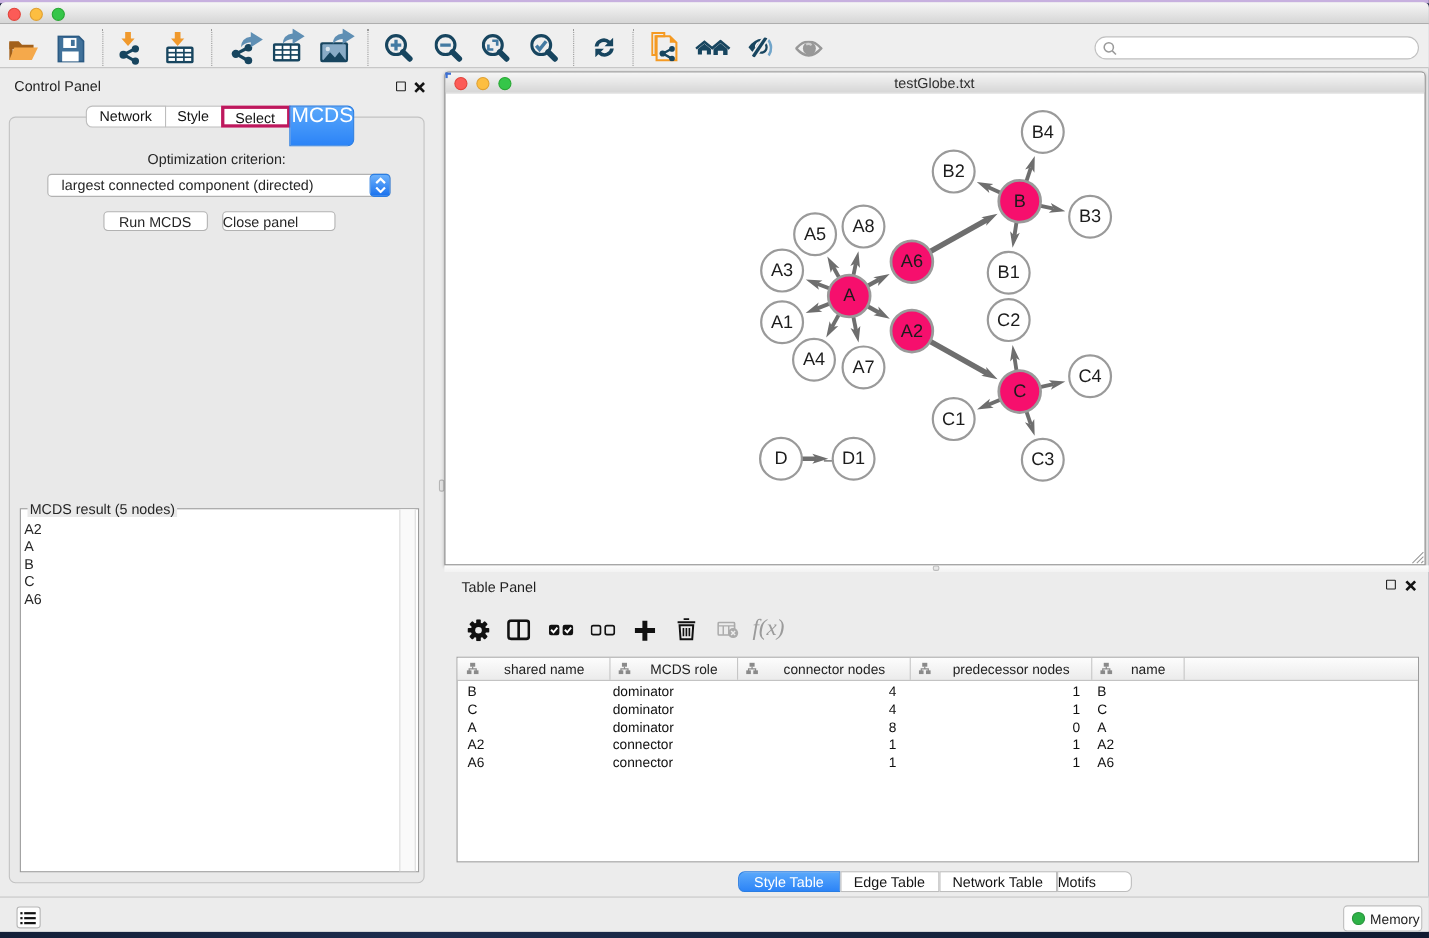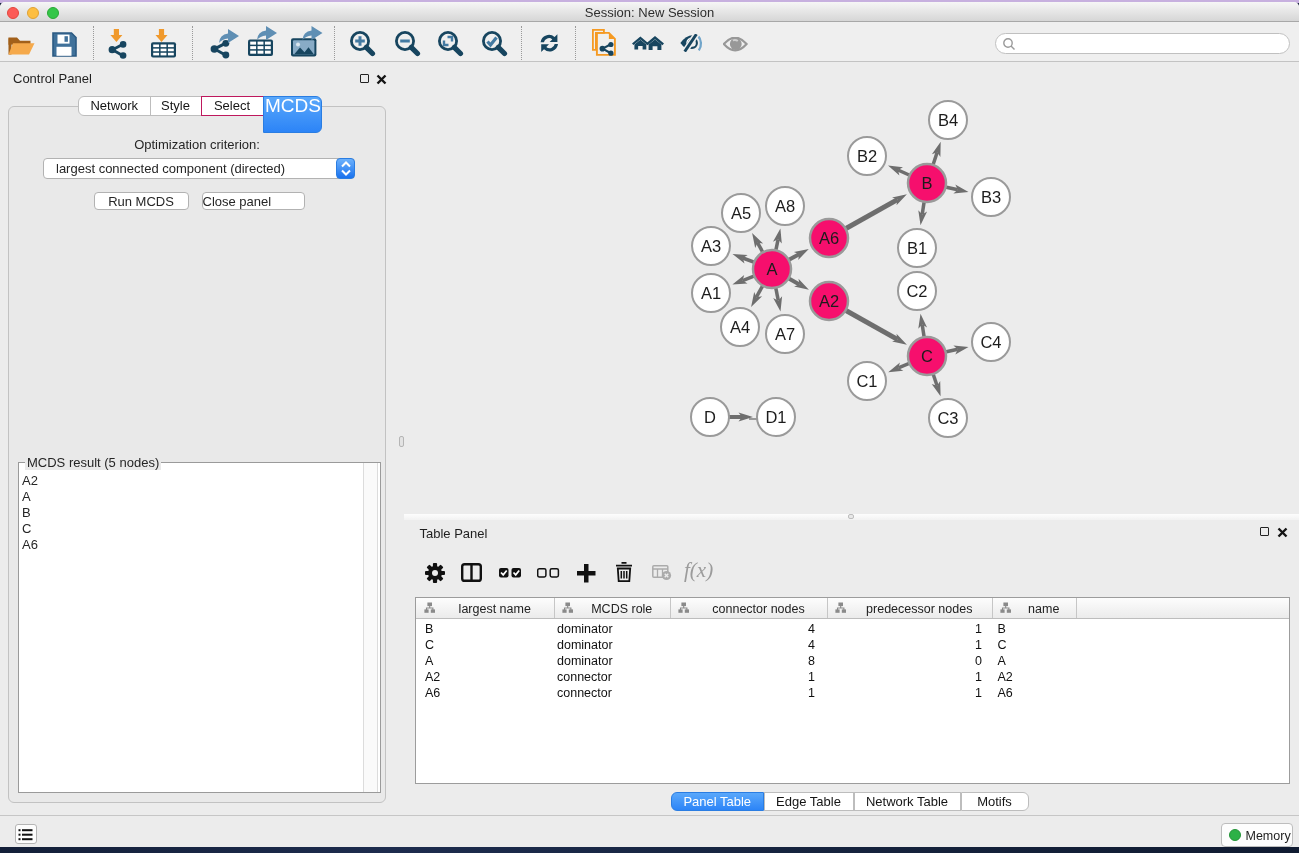--- a/index.html
+++ b/index.html
@@ -7,21 +7,20 @@
 .t13{font-size:13px;color:#262626}
 </style></head><body>
 
 <div class="abs" style="left:0;top:0;width:1299px;height:3px;background:#c7b0df"></div>
 <div class="abs" style="left:0;top:847px;width:1299px;height:6px;background:linear-gradient(90deg,#131f38,#1d2c4e 30%,#16243f 60%,#101b31)"></div>
 <div class="abs" style="left:0;top:2px;width:1299px;height:845px;background:#ececec;border-radius:5px 5px 0 0;overflow:hidden">
 <div class="abs" style="left:0;top:0;width:1299px;height:19.5px;background:linear-gradient(#f6f6f6,#d6d6d6);border-bottom:1px solid #a8a8a8;border-radius:5px 5px 0 0"></div>
 <div class="abs" style="left:7px;top:4.5px;width:12px;height:12px;border-radius:50%;background:#fc5b57;border:1px solid #e2463d"></div>
 <div class="abs" style="left:27px;top:4.5px;width:12px;height:12px;border-radius:50%;background:#fdbe41;border:1px solid #e0a133"></div>
 <div class="abs" style="left:47px;top:4.5px;width:12px;height:12px;border-radius:50%;background:#35c649;border:1px solid #2aa835"></div>
-<div class="abs t13" style="left:0;top:2.5px;width:1299px;text-align:center;color:#2e2e2e">Session: New Session</div>
 <div class="abs" style="left:0;top:19.5px;width:1299px;height:40px;background:#efefef;border-bottom:1px solid #c3c3c3"></div>
 <div class="abs" style="left:93px;top:24px;width:0;height:34px;border-left:1px dotted #9a9a9a"></div>
 <div class="abs" style="left:191.5px;top:24px;width:0;height:34px;border-left:1px dotted #9a9a9a"></div>
 <div class="abs" style="left:333.5px;top:24px;width:0;height:34px;border-left:1px dotted #9a9a9a"></div>
 <div class="abs" style="left:520.5px;top:24px;width:0;height:34px;border-left:1px dotted #9a9a9a"></div>
 <div class="abs" style="left:574.5px;top:24px;width:0;height:34px;border-left:1px dotted #9a9a9a"></div>
 <svg style="position:absolute;left:7.5px;top:31.5px" width="27" height="22">
       <path d="M0.5 3.5 h8.5 l3 3.2 h10.5 v4 h-22 z" fill="#a2601a"></path>
       <path d="M0.5 3.5 v17 h3 v-9 z" fill="#a2601a"></path>
       <path d="M5 9.2 h21.5 l-5.5 11.3 h-20.5 z" fill="#f5a94b"></path>
@@ -184,21 +183,21 @@
       <line x1="9" y1="9" x2="12.5" y2="12.5" stroke="#9a9a9a" stroke-width="1.4"></line>
     </svg>
 <div class="abs t13" style="left:13px;top:69px;color:#1f1f1f">Control Panel</div>
 <div class="abs" style="left:360px;top:72px;width:9px;height:9px;border:1.6px solid #222;border-radius:1px"></div>
 <svg class="abs" style="left:375.5px;top:71.5px" width="11" height="11">
       <path d="M1.5 1.5 l8 8 M9.5 1.5 l-8 8" stroke="#141414" stroke-width="2.4"></path>
     </svg>
 <div class="abs" style="left:8px;top:104px;width:378px;height:697px;background:#e9e9e9;border:1px solid #c2c2c2;border-radius:6px"></div>
 <div class="abs" style="left:78px;top:94px;width:72.5px;height:19.5px;background:#fff;color:#151515;border:1px solid #bdbdbd;border-radius:6px 0px 0px 6px;font-size:13px;text-align:center;line-height:18.5px">Network</div>
 <div class="abs" style="left:149.5px;top:94px;width:52px;height:19.5px;background:#fff;color:#151515;border:1px solid #bdbdbd;border-radius:0px 0px 0px 0px;font-size:13px;text-align:center;line-height:18.5px">Style</div>
-<div class="abs" style="left:200.5px;top:94px;width:63px;height:19.5px;background:#fff;color:#151515;border:1px solid #be185d;border-radius:0px 0px 0px 0px;font-size:13px;text-align:center;line-height:18.5px">Select</div>
+<div class="abs" style="left:200.5px;top:94px;width:63px;height:19.5px;background:#fff;color:#151515;border:3px solid #be185d;border-radius:0px 0px 0px 0px;font-size:13px;text-align:center;line-height:18.5px">Select</div>
 <div class="abs" style="left:262.5px;top:94px;width:59.5px;height:37px;background:linear-gradient(#5aa8fb,#2c84f7);color:#fff;border:1px solid #2a7de2;border-radius:0px 6px 6px 0px;font-size:19px;text-align:right;line-height:18.5px">MCDS</div>
 <div class="abs t13" style="left:8px;top:134.5px;width:378px;text-align:center">Optimization criterion:</div>
 <div class="abs" style="left:43px;top:156px;width:312px;height:20.5px;background:#fff;border:1px solid #b2b2b2;border-radius:4px"></div>
 <div class="abs t13" style="left:56px;top:159px">largest connected component (directed)</div>
 <div class="abs" style="left:336px;top:156px;width:19px;height:20.5px;background:linear-gradient(#6cb1fc,#1a72ee);border:1px solid #2a7de2;border-radius:4px"></div>
 <svg class="abs" style="left:339.5px;top:159px" width="12" height="15">
       <path d="M2 5.5 L6 1.5 L10 5.5" fill="none" stroke="#fff" stroke-width="2"></path>
       <path d="M2 9.5 L6 13.5 L10 9.5" fill="none" stroke="#fff" stroke-width="2"></path>
     </svg>
 <div class="abs t13" style="left:93.5px;top:189.5px;width:95px;height:18.5px;background:#fff;border:1px solid #b2b2b2;border-radius:4px;text-align:center;line-height:17.5px">Run MCDS</div>
@@ -207,20 +206,31 @@
 <div class="abs" style="left:363px;top:460.5px;width:15px;height:329px;background:#fafafa;border-left:1px solid #dcdcdc;border-right:1px solid #dcdcdc"></div>
 <div class="abs t13" style="left:25px;top:453px;background:#e9e9e9;padding:0 2px">MCDS result (5 nodes)</div>
 <div class="abs t13" style="left:22px;top:471px">
       <div style="height:16px;line-height:16px">A2</div>
       <div style="height:16px;line-height:16px">A</div>
       <div style="height:16px;line-height:16px">B</div>
       <div style="height:16px;line-height:16px">C</div>
       <div style="height:16px;line-height:16px">A6</div>
     </div>
 <div class="abs" style="left:399px;top:433.5px;width:5px;height:11px;background:#e3e3e3;border:1px solid #b5b5b5;border-radius:2px"></div>
+<div class="abs" style="left:403.5px;top:62.5px;width:892px;height:449px;background:#fff;border:1px solid #8f8f8f;border-radius:4px 4px 0 0;box-shadow:0 1px 3px rgba(0,0,0,0.25)">
+<div class="abs" style="left:0;top:0;width:890px;height:19.5px;background:linear-gradient(#f6f6f6,#d6d6d6);border-bottom:1px solid #a5a5a5;border-radius:4px 4px 0 0"></div>
+<div class="abs" style="left:8px;top:4px;width:12px;height:12px;border-radius:50%;background:#fc5b57;border:1px solid #e2463d"></div>
+<div class="abs" style="left:28px;top:4px;width:12px;height:12px;border-radius:50%;background:#fdbe41;border:1px solid #e0a133"></div>
+<div class="abs" style="left:48px;top:4px;width:12px;height:12px;border-radius:50%;background:#35c649;border:1px solid #2aa835"></div>
+<div class="abs t13" style="left:0;top:2.5px;width:890px;text-align:center;color:#2e2e2e">testGlobe.txt</div>
+<svg class="abs" style="left:877px;top:434px" width="13" height="13">
+        <path d="M12 2 L2 12 M12 6 L6 12 M12 10 L10 12" stroke="#9a9a9a" stroke-width="1"></path>
+      </svg>
+<div class="abs" style="left:0;top:0;width:5px;height:5px;border-left:2px solid #3b6fd4;border-top:2px solid #3b6fd4"></div>
+</div>
 <svg width="891" height="429" style="position:absolute;left:404px;top:82px">
 <line x1="368.0" y1="185.0" x2="353.5" y2="158.7" stroke="#6e6e6e" stroke-width="3.5"></line>
 <polygon points="348.1,149.1 359.1,159.6 353.5,158.7 351.2,164.0" fill="#6e6e6e"></polygon>
 <line x1="368.0" y1="185.0" x2="374.1" y2="155.3" stroke="#6e6e6e" stroke-width="3.5"></line>
 <polygon points="376.4,144.5 377.8,159.6 374.1,155.3 369.0,157.8" fill="#6e6e6e"></polygon>
 <line x1="368.0" y1="185.0" x2="338.8" y2="174.0" stroke="#6e6e6e" stroke-width="3.5"></line>
 <polygon points="328.5,170.1 343.7,171.0 338.8,174.0 340.5,179.4" fill="#6e6e6e"></polygon>
 <line x1="368.0" y1="185.0" x2="338.6" y2="196.6" stroke="#6e6e6e" stroke-width="3.5"></line>
 <polygon points="328.4,200.6 340.2,191.1 338.6,196.6 343.5,199.5" fill="#6e6e6e"></polygon>
 <line x1="368.0" y1="185.0" x2="352.4" y2="213.2" stroke="#6e6e6e" stroke-width="3.5"></line>
@@ -357,21 +367,21 @@
 <div class="abs" style="left:684px;top:556px;font-family:'Liberation Serif',serif;font-style:italic;font-size:21px;color:#9b9b9b">f(x)</div>
 <div class="abs" style="left:415px;top:594.5px;width:875px;height:187px;background:#fff;border:1px solid #9c9c9c"></div>
 <div class="abs" style="left:416px;top:595.5px;width:873px;height:21px;background:linear-gradient(#fdfdfd,#ebebeb);border-bottom:1px solid #bdbdbd"></div>
 <div class="abs" style="left:553.5px;top:596px;width:0;height:20px;border-left:1px solid #c6c6c6"></div>
 <svg style="position:absolute;left:424px;top:600px" width="12" height="12">
       <rect x="3.4" y="0.5" width="4.6" height="3.6" fill="#8a8a8a"></rect>
       <path d="M5.7 4 v2 M2.5 8 v-2 h6.4 v2" stroke="#8a8a8a" stroke-width="1.1" fill="none"></path>
       <rect x="0.4" y="7.4" width="4.2" height="3.4" fill="#8a8a8a"></rect>
       <rect x="6.8" y="7.4" width="4.2" height="3.4" fill="#8a8a8a"></rect>
     </svg>
-<div class="abs" style="left:438px;top:599.5px;width:113.5px;text-align:center;font-size:12.5px;color:#222">largest name</div>
+<div class="abs" style="left:438px;top:599.5px;width:113.5px;text-align:center;font-size:12.5px;color:#222">shared name</div>
 <div class="abs" style="left:670px;top:596px;width:0;height:20px;border-left:1px solid #c6c6c6"></div>
 <svg style="position:absolute;left:561.5px;top:600px" width="12" height="12">
       <rect x="3.4" y="0.5" width="4.6" height="3.6" fill="#8a8a8a"></rect>
       <path d="M5.7 4 v2 M2.5 8 v-2 h6.4 v2" stroke="#8a8a8a" stroke-width="1.1" fill="none"></path>
       <rect x="0.4" y="7.4" width="4.2" height="3.4" fill="#8a8a8a"></rect>
       <rect x="6.8" y="7.4" width="4.2" height="3.4" fill="#8a8a8a"></rect>
     </svg>
 <div class="abs" style="left:575.5px;top:599.5px;width:92.5px;text-align:center;font-size:12.5px;color:#222">MCDS role</div>
 <div class="abs" style="left:827px;top:596px;width:0;height:20px;border-left:1px solid #c6c6c6"></div>
 <svg style="position:absolute;left:678px;top:600px" width="12" height="12">
@@ -415,24 +425,24 @@
 <div class="abs" style="left:425px;top:667.5px;font-size:12.5px;color:#111">A2</div>
 <div class="abs" style="left:557px;top:667.5px;font-size:12.5px;color:#111">connector</div>
 <div class="abs" style="left:700px;top:667.5px;width:115px;text-align:right;font-size:12.5px;color:#111">1</div>
 <div class="abs" style="left:860px;top:667.5px;width:122px;text-align:right;font-size:12.5px;color:#111">1</div>
 <div class="abs" style="left:997.5px;top:667.5px;font-size:12.5px;color:#111">A2</div>
 <div class="abs" style="left:425px;top:683.5px;font-size:12.5px;color:#111">A6</div>
 <div class="abs" style="left:557px;top:683.5px;font-size:12.5px;color:#111">connector</div>
 <div class="abs" style="left:700px;top:683.5px;width:115px;text-align:right;font-size:12.5px;color:#111">1</div>
 <div class="abs" style="left:860px;top:683.5px;width:122px;text-align:right;font-size:12.5px;color:#111">1</div>
 <div class="abs" style="left:997.5px;top:683.5px;font-size:12.5px;color:#111">A6</div>
-<div class="abs" style="left:671px;top:789.5px;width:92.5px;height:19px;background:linear-gradient(#5aa8fb,#2c84f7);color:#fff;border:1px solid #2a7de2;border-radius:6px 0px 0px 6px;font-size:13px;text-align:center;line-height:18px">Panel Table</div>
+<div class="abs" style="left:671px;top:789.5px;width:92.5px;height:19px;background:linear-gradient(#5aa8fb,#2c84f7);color:#fff;border:1px solid #2a7de2;border-radius:6px 0px 0px 6px;font-size:13px;text-align:center;line-height:18px">Style Table</div>
 <div class="abs" style="left:763.5px;top:789.5px;width:90px;height:19px;background:#ffffff;color:#151515;border:1px solid #bdbdbd;border-radius:0px 0px 0px 0px;font-size:13px;text-align:center;line-height:18px">Edge Table</div>
 <div class="abs" style="left:853.5px;top:789.5px;width:107px;height:19px;background:#fff;color:#151515;border:1px solid #bdbdbd;border-radius:0px 0px 0px 0px;font-size:13px;text-align:center;line-height:18px">Network Table</div>
-<div class="abs" style="left:960.5px;top:789.5px;width:68px;height:19px;background:#fff;color:#151515;border:1px solid #bdbdbd;border-radius:0px 6px 6px 0px;font-size:13px;text-align:center;line-height:18px">Motifs</div>
+<div class="abs" style="left:960.5px;top:789.5px;width:68px;height:19px;background:#fff;color:#151515;border:1px solid #bdbdbd;border-radius:0px 6px 6px 0px;font-size:13px;text-align:left;line-height:18px">Motifs</div>
 <div class="abs" style="left:0;top:812.5px;width:1299px;height:32.5px;background:#ececec;border-top:1px solid #c6c6c6"></div>
 <div class="abs" style="left:14.5px;top:821.5px;width:22.5px;height:20.5px;background:#fdfdfd;border:1px solid #b5b5b5;border-radius:3px"></div>
 <svg style="position:absolute;left:18px;top:824.5px" width="15" height="15">
       <rect x="0.5" y="2.2" width="2" height="2" fill="#111"></rect>
       <rect x="4" y="2.2" width="10.5" height="2" fill="#111"></rect>
       <rect x="0.5" y="6.7" width="2" height="2" fill="#111"></rect>
       <rect x="4" y="6.7" width="10.5" height="2" fill="#111"></rect>
       <rect x="0.5" y="11.2" width="2" height="2" fill="#111"></rect>
       <rect x="4" y="11.2" width="10.5" height="2" fill="#111"></rect>
     </svg>

